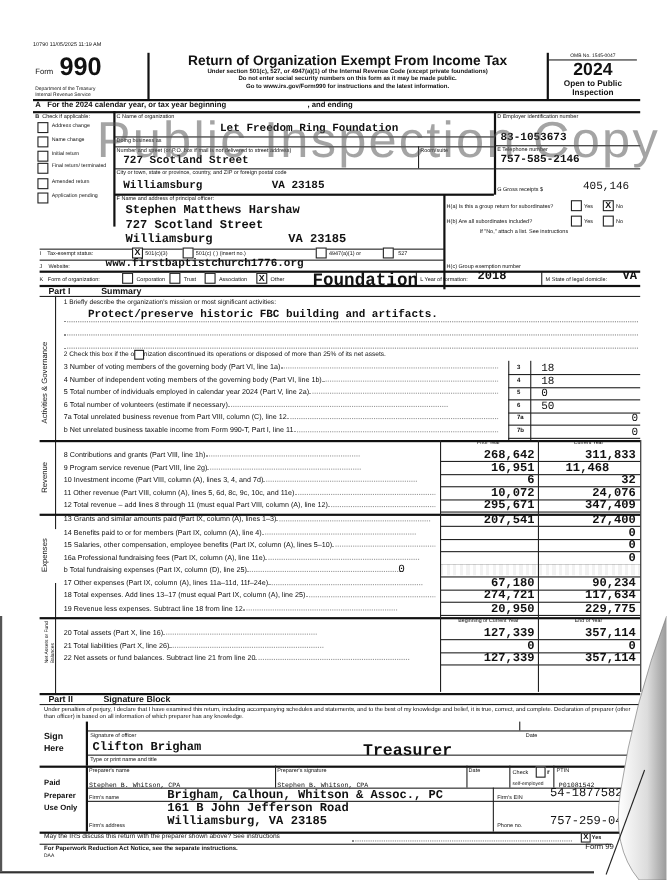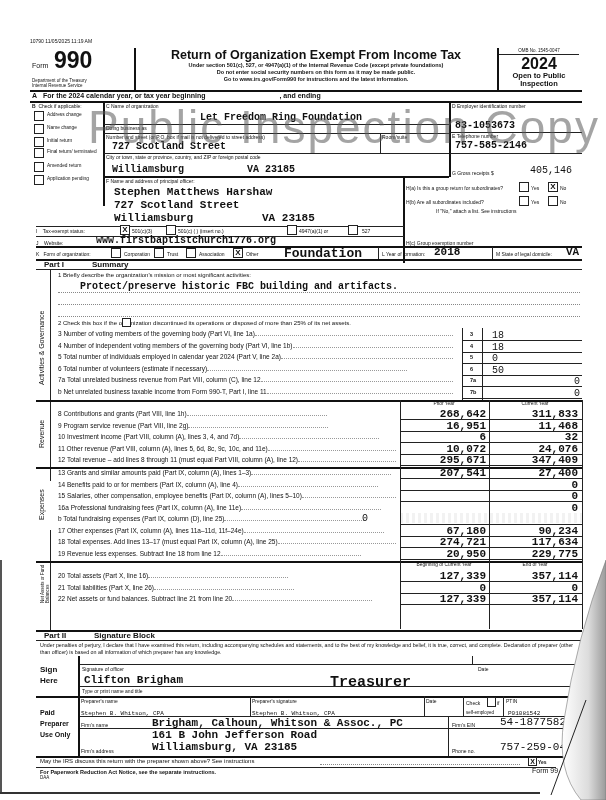--- a/index.html
+++ b/index.html
@@ -152,21 +152,21 @@
   <span>Form of organization:</span>
 </div>
 <div class="cb" style="left:111px;top:248px;"></div>
 <div class="abs tiny" style="left:124px;top:251px;">Corporation</div>
 <div class="cb" style="left:154px;top:248px;"></div>
 <div class="abs tiny" style="left:167px;top:251px;">Trust</div>
 <div class="cb" style="left:186px;top:248px;"></div>
 <div class="abs tiny" style="left:199px;top:251px;">Association</div>
 <div class="cb" style="left:233px;top:248px;">X</div>
 <div class="abs tiny" style="left:246px;top:251px;">Other</div>
-<div class="abs mono" style="left:284px;top:246px;font-size:13px;">Foundation</div>
+<div class="abs mono" style="left:284px;top:246px;font-size:16px;">Foundation</div>
 <div class="vl" style="left:378px;top:247px;height:12px;"></div>
 <div class="abs tiny" style="left:382px;top:251px;">L Year of formation:</div>
 <div class="abs mono" style="left:434px;top:246px;font-size:11px;">2018</div>
 <div class="vl" style="left:492px;top:247px;height:12px;"></div>
 <div class="abs tiny" style="left:496px;top:251px;">M State of legal domicile:</div>
 <div class="abs mono" style="left:566px;top:246px;font-size:11px;">VA</div>
 <div class="hl2" style="left:36px;top:259px;width:546px;"></div>
 
 <div class="abs" style="left:44px;top:260px;font-size:8px;font-weight:bold;">Part I</div>
 <div class="abs" style="left:92px;top:260px;font-size:8px;font-weight:bold;">Summary</div>
@@ -220,21 +220,21 @@
 <div id="fin-grid">
     <div class="hl2" style="left: 36px; top: 400px; width: 546px;"></div>
     <div class="abs tiny" style="left: 400px; top: 401px; width: 88px; text-align: center; font-size: 4.8px;">Prior Year</div>
     <div class="abs tiny" style="left: 490px; top: 401px; width: 90px; text-align: center; font-size: 4.8px;">Current Year</div>
     <div class="line-row" style="left: 58px; top: 410px; width: 338px;"><span>8  Contributions and grants (Part VIII, line 1h)</span><span class="fill" style="width: 140px;"></span></div>
     <div class="num" style="left: 400px; width: 86px; top: 408px;">268,642</div>
     <div class="num" style="left: 490px; width: 88px; top: 408px;">311,833</div>
     <div class="hl" style="left: 400px; top: 419px; width: 182px;"></div>
     <div class="line-row" style="left: 58px; top: 421.5px; width: 338px;"><span>9  Program service revenue (Part VIII, line 2g)</span><span class="fill" style="width: 140px;"></span></div>
     <div class="num" style="left: 400px; width: 86px; top: 419.5px;">16,951</div>
-    <div class="num" style="left: 490px; width: 88px; top: 419.5px;">11,468</div>
+    <div class="num" style="left: 490px; width: 88px; top: 419.5px; text-align: center;">11,468</div>
     <div class="hl" style="left: 400px; top: 430.5px; width: 182px;"></div>
     <div class="line-row" style="left: 58px; top: 433px; width: 338px;"><span>10  Investment income (Part VIII, column (A), lines 3, 4, and 7d)</span><span class="fill" style="width: 140px;"></span></div>
     <div class="num" style="left: 400px; width: 86px; top: 431px;">6</div>
     <div class="num" style="left: 490px; width: 88px; top: 431px;">32</div>
     <div class="hl" style="left: 400px; top: 442px; width: 182px;"></div>
     <div class="line-row" style="left: 58px; top: 444.5px; width: 338px;"><span>11  Other revenue (Part VIII, column (A), lines 5, 6d, 8c, 9c, 10c, and 11e)</span><span class="fill" style="width: 140px;"></span></div>
     <div class="num" style="left: 400px; width: 86px; top: 442.5px;">10,072</div>
     <div class="num" style="left: 490px; width: 88px; top: 442.5px;">24,076</div>
     <div class="hl" style="left: 400px; top: 453.5px; width: 182px;"></div>
     <div class="line-row" style="left: 58px; top: 456px; width: 338px;"><span>12  Total revenue – add lines 8 through 11 (must equal Part VIII, column (A), line 12)</span><span class="fill" style="width: 140px;"></span></div>

